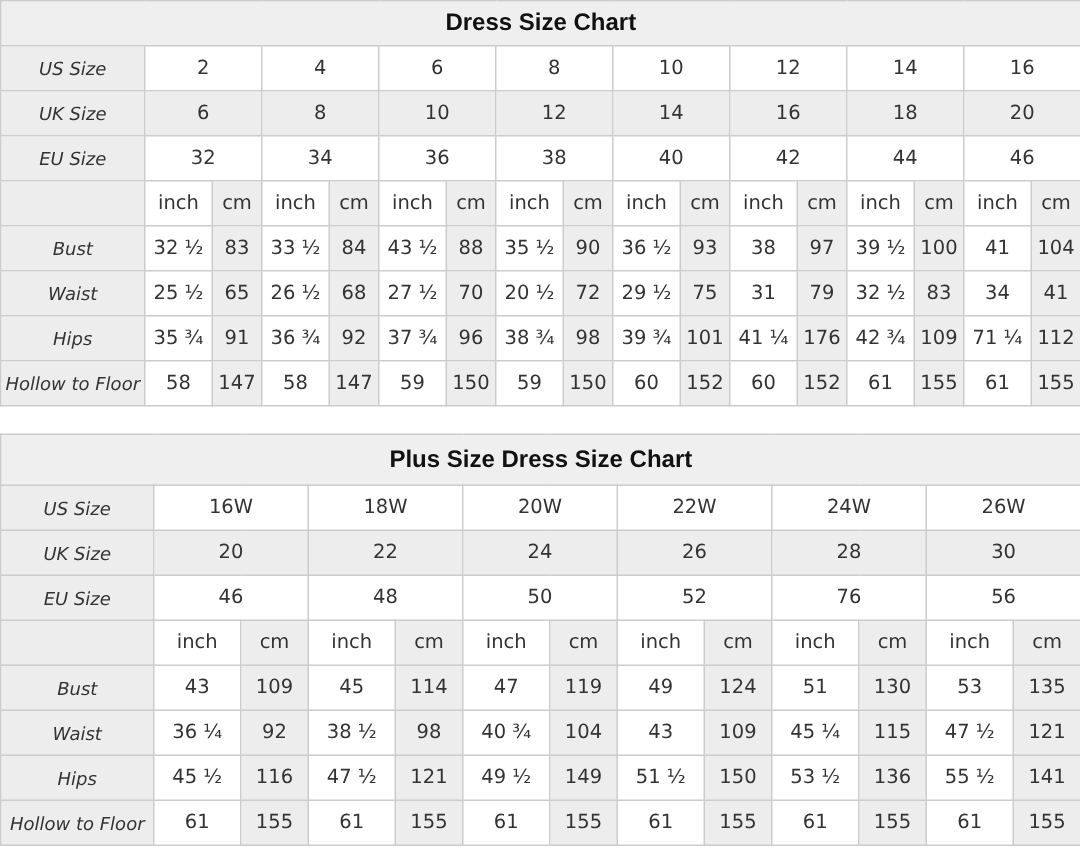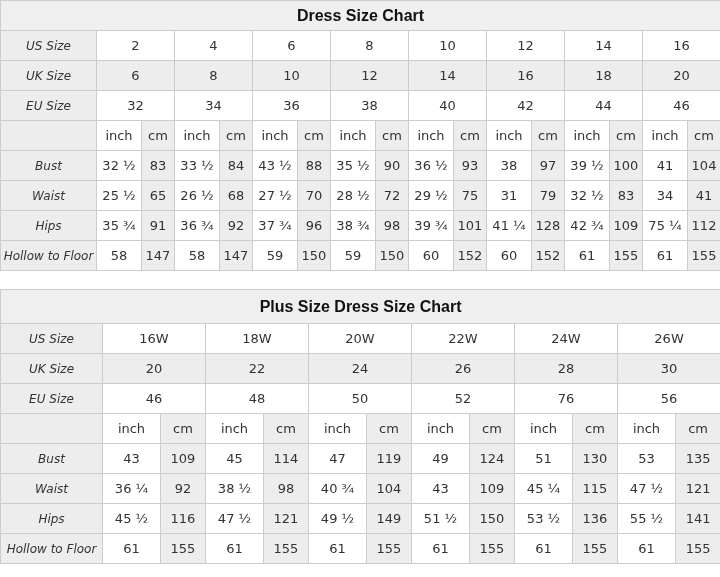--- a/index.html
+++ b/index.html
@@ -154,21 +154,21 @@
           <td class="measure-cell shaded">104</td>
         </tr>
         <tr>
           <td class="label-cell shaded">Waist</td>
           <td class="measure-cell plain">25 ½</td>
           <td class="measure-cell shaded">65</td>
           <td class="measure-cell plain">26 ½</td>
           <td class="measure-cell shaded">68</td>
           <td class="measure-cell plain">27 ½</td>
           <td class="measure-cell shaded">70</td>
-          <td class="measure-cell plain">28 ½</td>
+          <td class="measure-cell plain">20 ½</td>
           <td class="measure-cell shaded">72</td>
           <td class="measure-cell plain">29 ½</td>
           <td class="measure-cell shaded">75</td>
           <td class="measure-cell plain">31</td>
           <td class="measure-cell shaded">79</td>
           <td class="measure-cell plain">32 ½</td>
           <td class="measure-cell shaded">83</td>
           <td class="measure-cell plain">34</td>
           <td class="measure-cell shaded">41</td>
         </tr>
@@ -178,24 +178,24 @@
           <td class="measure-cell shaded">91</td>
           <td class="measure-cell plain">36 ¾</td>
           <td class="measure-cell shaded">92</td>
           <td class="measure-cell plain">37 ¾</td>
           <td class="measure-cell shaded">96</td>
           <td class="measure-cell plain">38 ¾</td>
           <td class="measure-cell shaded">98</td>
           <td class="measure-cell plain">39 ¾</td>
           <td class="measure-cell shaded">101</td>
           <td class="measure-cell plain">41 ¼</td>
-          <td class="measure-cell shaded">128</td>
+          <td class="measure-cell shaded">176</td>
           <td class="measure-cell plain">42 ¾</td>
           <td class="measure-cell shaded">109</td>
-          <td class="measure-cell plain">75 ¼</td>
+          <td class="measure-cell plain">71 ¼</td>
           <td class="measure-cell shaded">112</td>
         </tr>
         <tr>
           <td class="label-cell shaded">Hollow to Floor</td>
           <td class="measure-cell plain">58</td>
           <td class="measure-cell shaded">147</td>
           <td class="measure-cell plain">58</td>
           <td class="measure-cell shaded">147</td>
           <td class="measure-cell plain">59</td>
           <td class="measure-cell shaded">150</td>

